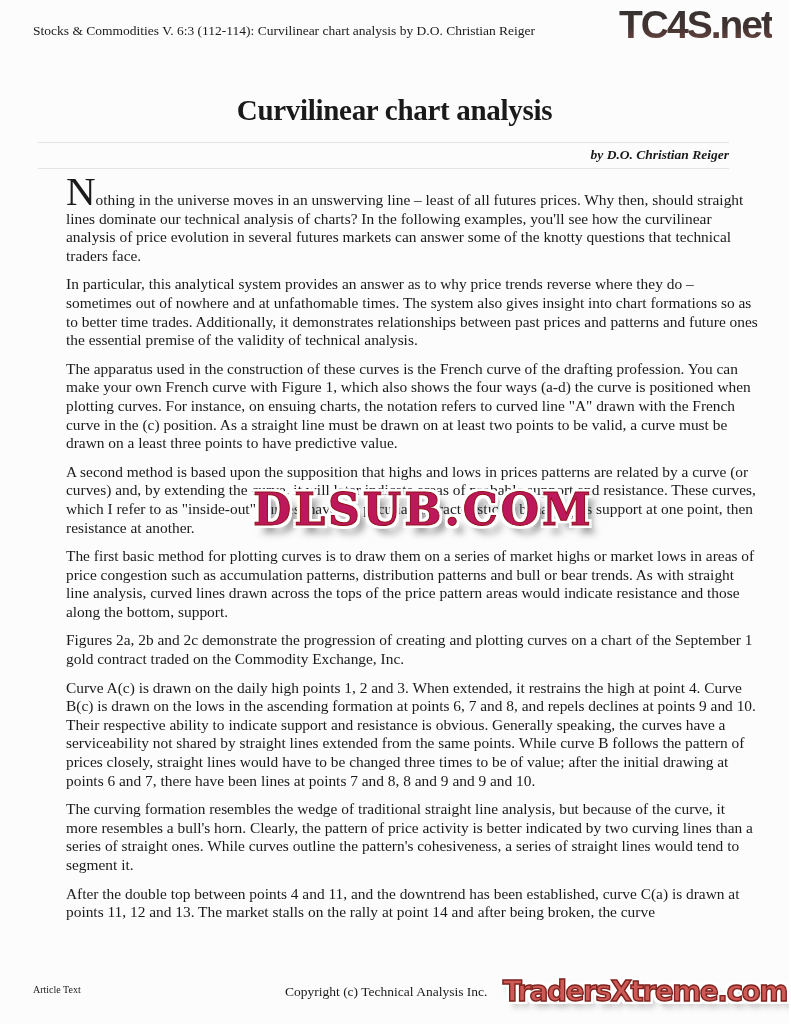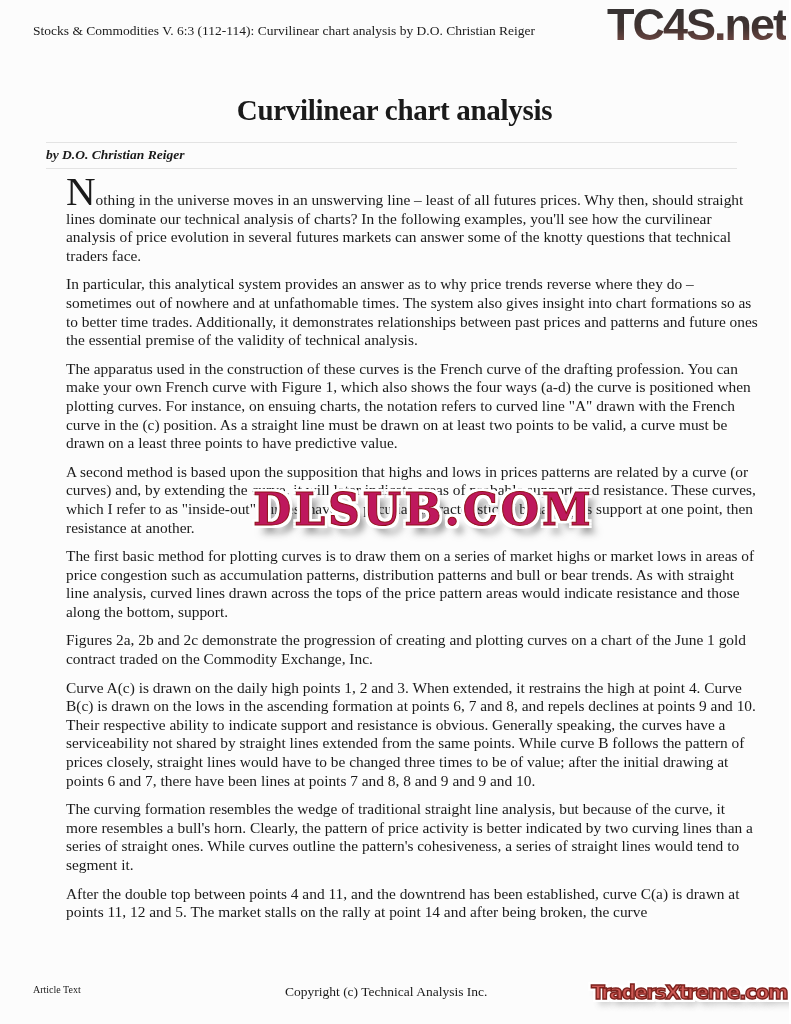--- a/index.html
+++ b/index.html
@@ -19,25 +19,25 @@
   .citation {
     position: absolute;
     left: 33px;
     top: 23px;
     font-size: 13.5px;
     white-space: nowrap;
   }
 
   .tc4s-logo {
     position: absolute;
-    right: 3px;
+    right: 17px;
     top: 0px;
     font-family: "Liberation Sans", sans-serif;
     font-weight: bold;
-    font-size: 45px;
+    font-size: 39px;
     letter-spacing: -2px;
     line-height: 50px;
     color: #46342f;
   }
   @supports ((-webkit-background-clip: text) or (background-clip: text)) {
     .tc4s-logo {
       background: linear-gradient(180deg, #343434 8%, #403230 55%, #82504a 96%);
       -webkit-background-clip: text;
       background-clip: text;
       color: transparent;
@@ -53,26 +53,26 @@
     text-align: center;
     font-size: 29px;
     font-weight: bold;
     letter-spacing: -0.3px;
     margin: 0;
   }
 
   .byline-band {
     position: absolute;
     top: 142px;
-    left: 46px;
+    left: 38px;
     width: 691px;
     border-top: 1px solid #e3e3e3;
     border-bottom: 1px solid #e3e3e3;
     padding: 4px 0 5px 0;
-    text-align: left;
+    text-align: right;
     font-weight: bold;
     font-style: italic;
     font-size: 13.5px;
   }
 
   
   .content {
     position: absolute;
     top: 178px;
     left: 50px;
@@ -122,21 +122,21 @@
     top: 984px;
     font-size: 13.5px;
     white-space: nowrap;
   }
   .tx-logo {
     position: absolute;
     right: 2px;
     top: 970px;
     font-family: "DejaVu Sans", sans-serif;
     font-weight: bold;
-    font-size: 20px;
+    font-size: 28px;
     line-height: 44px;
     letter-spacing: -1.5px;
     color: #cd5a56;
     -webkit-text-stroke: 1.4px #7c211c;
     text-shadow:
       -3px -3px 0 #ffffff, 0 -3px 0 #ffffff, 3px -3px 0 #ffffff,
       -3px  0   0 #ffffff, 3px  0   0 #ffffff,
       -3px  3px 0 #ffffff, 0  3px 0 #ffffff, 3px 3px 0 #ffffff,
       4px 6px 6px rgba(80,80,80,0.45);
     white-space: nowrap;
@@ -158,24 +158,24 @@
   </div>
 
   <main class="content">
     <p>
       <span class="dropcap">N</span><span>othing in the universe moves in an unswerving line – least of all futures prices. Why then, should straight lines dominate our technical analysis of charts? In the following examples, you'll see how the curvilinear analysis of price evolution in several futures markets can answer some of the knotty questions that technical traders face.</span>
     </p>
     <p>In particular,  this analytical system provides an answer as to why price trends reverse where they do – sometimes out of nowhere and at unfathomable times. The system also gives insight into chart formations so as to better time trades. Additionally, it demonstrates relationships between past prices and patterns and future ones the essential premise of the validity of technical analysis.</p>
     <p>The apparatus used in the construction of these curves is the French curve of the drafting profession. You can make your own French curve with Figure 1, which also shows the four ways (a-d) the curve is positioned when plotting curves. For instance, on ensuing charts, the notation refers to curved line "A" drawn with the French curve in the (c) position. As a straight line must be drawn on at least two points to be valid, a curve must be drawn on a least three points to have predictive value.</p>
     <p>A second method is based upon the supposition that highs and lows in prices patterns are related by a curve (or curves) and, by extending the curve, it will later indicate areas of probable support and resistance. These curves, which I refer to as "inside-out" curves, have the peculiar characteristic of behaving as support at one point, then resistance at another.</p>
     <p>The first basic method for plotting curves is to draw them on a series of market highs or market lows in areas of price congestion such as accumulation patterns, distribution patterns and bull or bear trends. As with straight line analysis, curved lines drawn across the tops of the price pattern areas would indicate resistance and those along the bottom, support.</p>
-    <p>Figures 2a, 2b and 2c demonstrate the progression of creating and plotting curves on a chart of the June 1 gold contract traded on the Commodity Exchange, Inc.</p>
+    <p>Figures 2a, 2b and 2c demonstrate the progression of creating and plotting curves on a chart of the September 1 gold contract traded on the Commodity Exchange, Inc.</p>
     <p>Curve A(c) is drawn on the daily high points 1, 2 and 3. When extended, it restrains the high at point 4. Curve B(c) is drawn on the lows in the ascending formation at points 6, 7 and 8, and repels declines at points 9 and 10. Their respective ability to indicate support and resistance is obvious. Generally speaking, the curves have a serviceability not shared by straight lines extended from the same points. While curve B follows the pattern of prices closely, straight lines would have to be changed three times to be of value; after the initial drawing at points 6 and 7, there have been lines at points 7 and 8, 8 and 9 and 9 and 10.</p>
     <p>The curving formation resembles the wedge of traditional straight line analysis, but because of the curve, it more resembles a bull's horn. Clearly, the pattern of price activity is better indicated by two curving lines than a series of straight ones. While curves outline the pattern's cohesiveness, a series of straight lines would tend to segment it.</p>
-    <p>After the double top between points 4 and 11, and the downtrend has been established, curve C(a) is drawn at points 11, 12 and 5. The market stalls on the rally at point 14 and after being broken, the curve</p>
+    <p>After the double top between points 4 and 11, and the downtrend has been established, curve C(a) is drawn at points 11, 12 and 13. The market stalls on the rally at point 14 and after being broken, the curve</p>
   </main>
 
   <div class="dlsub-watermark">DLSUB.COM</div>
 
   <div class="footer-label">Article Text</div>
 
   <div class="copyright">Copyright (c) Technical Analysis Inc.</div>
 
   <div class="tx-logo">TradersXtreme.com</div>
 

